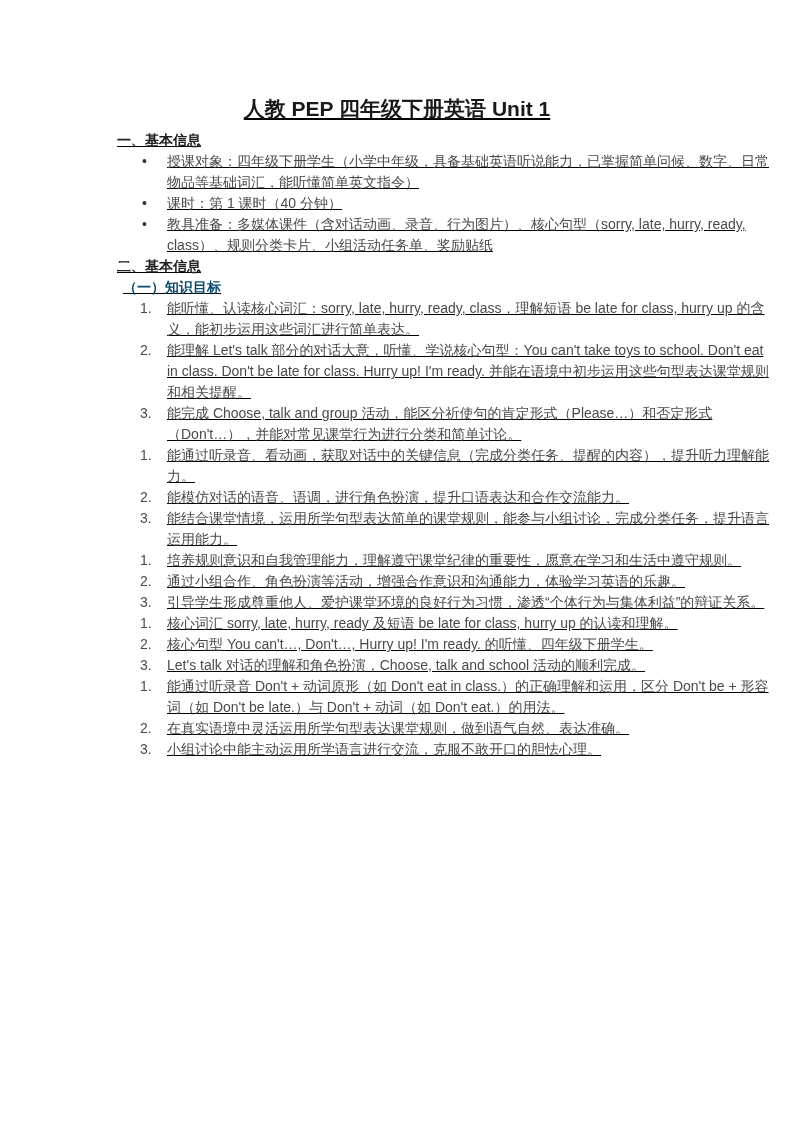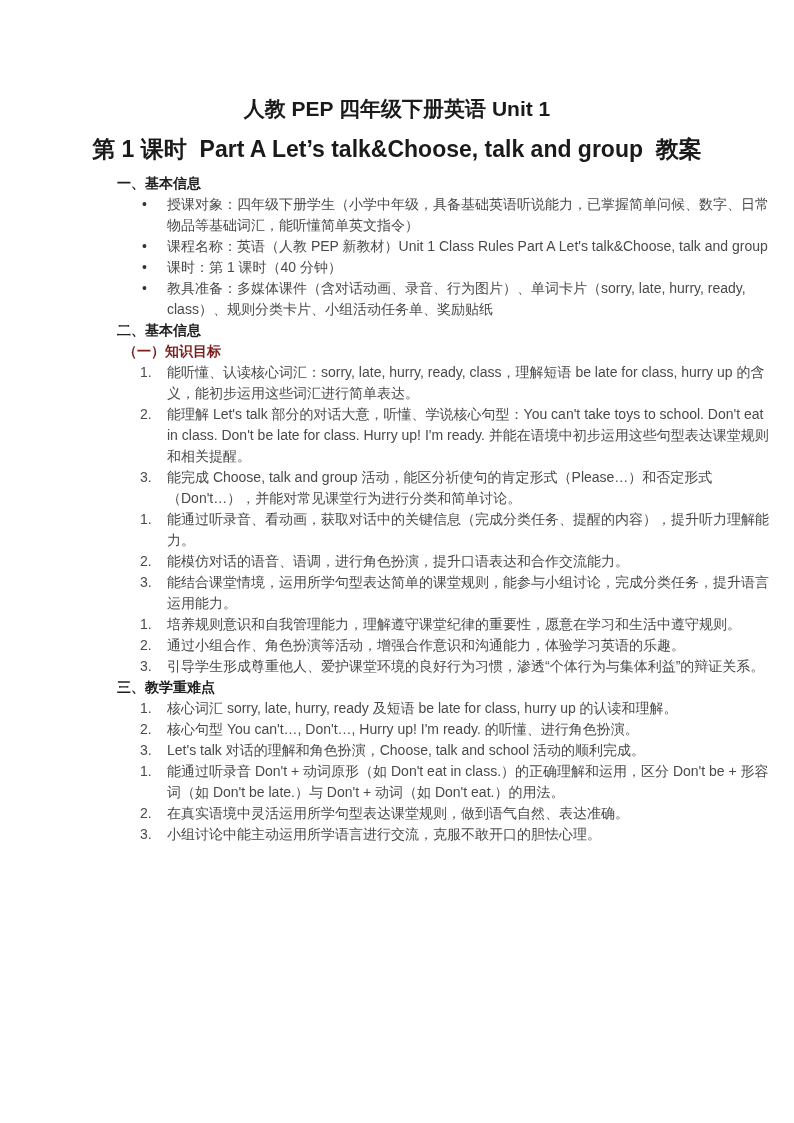--- a/index.html
+++ b/index.html
@@ -4,20 +4,21 @@
 <style>
   html,body{margin:0;padding:0;background:#888;}
   .page{
     position:relative;
     width:794px;height:1123px;
     background:#ffffff;
     margin:0 auto;
     overflow:hidden;
     font-family:"Liberation Sans","DejaVu Sans",sans-serif;
     box-sizing:border-box;
+    text-decoration:underline;
   }
   .title{
     margin:0;
     padding-top:96px;
     text-align:center;
     font-size:21px;
     font-weight:bold;
     color:#1a1a1a;
     white-space:pre-wrap;
     line-height:1.2;
@@ -36,21 +37,21 @@
     font-size:14px;
     line-height:21px;
     color:#4a4a4a;
   }
   .sec-h{
     font-weight:bold;
     color:#212121;
   }
   .sub-h{
     font-weight:bold;
-    color:#7f1d1d;
+    color:#0c4a6e;
     margin-left:6px;
   }
   ul.bullets{
     list-style:none;
     margin:0;
     padding:0 0 0 50px;
   }
   ul.bullets li{
     position:relative;
   }
@@ -78,30 +79,28 @@
     top:0;
     color:#4a4a4a;
   }
 </style>
 </head>
 <body>
 
 <div class="page">
 
   <h1 class="title">人教 PEP 四年级下册英语 Unit 1</h1>
-  <h2 class="subtitle">第 1 课时  Part A Let’s talk&amp;Choose, talk and group  教案</h2>
 
   <div class="content">
 
     <div class="sec-h">一、基本信息</div>
     <ul class="bullets">
       <li>授课对象：四年级下册学生（小学中年级，具备基础英语听说能力，已掌握简单问候、数字、日常物品等基础词汇，能听懂简单英文指令）</li>
-      <li>课程名称：英语（人教 PEP 新教材）Unit 1 Class Rules Part A Let's talk&amp;Choose, talk and group</li>
       <li>课时：第 1 课时（40 分钟）</li>
-      <li>教具准备：多媒体课件（含对话动画、录音、行为图片）、单词卡片（sorry, late, hurry, ready, class）、规则分类卡片、小组活动任务单、奖励贴纸</li>
+      <li>教具准备：多媒体课件（含对话动画、录音、行为图片）、核心句型（sorry, late, hurry, ready, class）、规则分类卡片、小组活动任务单、奖励贴纸</li>
     </ul>
 
     <div class="sec-h">二、基本信息</div>
 
     <div class="sub-h">（一）知识目标</div>
     <ol class="nums">
       <li>能听懂、认读核心词汇：sorry, late, hurry, ready, class，理解短语 be late for class, hurry up 的含义，能初步运用这些词汇进行简单表达。</li>
       <li>能理解 Let's talk 部分的对话大意，听懂、学说核心句型：You can't take toys to school. Don't eat in class. Don't be late for class. Hurry up! I'm ready. 并能在语境中初步运用这些句型表达课堂规则和相关提醒。</li>
       <li>能完成 Choose, talk and group 活动，能区分祈使句的肯定形式（Please…）和否定形式（Don't…），并能对常见课堂行为进行分类和简单讨论。</li>
     </ol>
@@ -111,25 +110,24 @@
       <li>能模仿对话的语音、语调，进行角色扮演，提升口语表达和合作交流能力。</li>
       <li>能结合课堂情境，运用所学句型表达简单的课堂规则，能参与小组讨论，完成分类任务，提升语言运用能力。</li>
     </ol>
 
     <ol class="nums">
       <li>培养规则意识和自我管理能力，理解遵守课堂纪律的重要性，愿意在学习和生活中遵守规则。</li>
       <li>通过小组合作、角色扮演等活动，增强合作意识和沟通能力，体验学习英语的乐趣。</li>
       <li>引导学生形成尊重他人、爱护课堂环境的良好行为习惯，渗透“个体行为与集体利益”的辩证关系。</li>
     </ol>
 
-    <div class="sec-h">三、教学重难点</div>
 
     <ol class="nums">
       <li>核心词汇 sorry, late, hurry, ready 及短语 be late for class, hurry up 的认读和理解。</li>
-      <li>核心句型 You can't…, Don't…, Hurry up! I'm ready. 的听懂、进行角色扮演。</li>
+      <li>核心句型 You can't…, Don't…, Hurry up! I'm ready. 的听懂、四年级下册学生。</li>
       <li>Let's talk 对话的理解和角色扮演，Choose, talk and school 活动的顺利完成。</li>
     </ol>
 
     <ol class="nums">
       <li>能通过听录音 Don't + 动词原形（如 Don't eat in class.）的正确理解和运用，区分 Don't be + 形容词（如 Don't be late.）与 Don't + 动词（如 Don't eat.）的用法。</li>
       <li>在真实语境中灵活运用所学句型表达课堂规则，做到语气自然、表达准确。</li>
       <li>小组讨论中能主动运用所学语言进行交流，克服不敢开口的胆怯心理。</li>
     </ol>
 
   </div>

